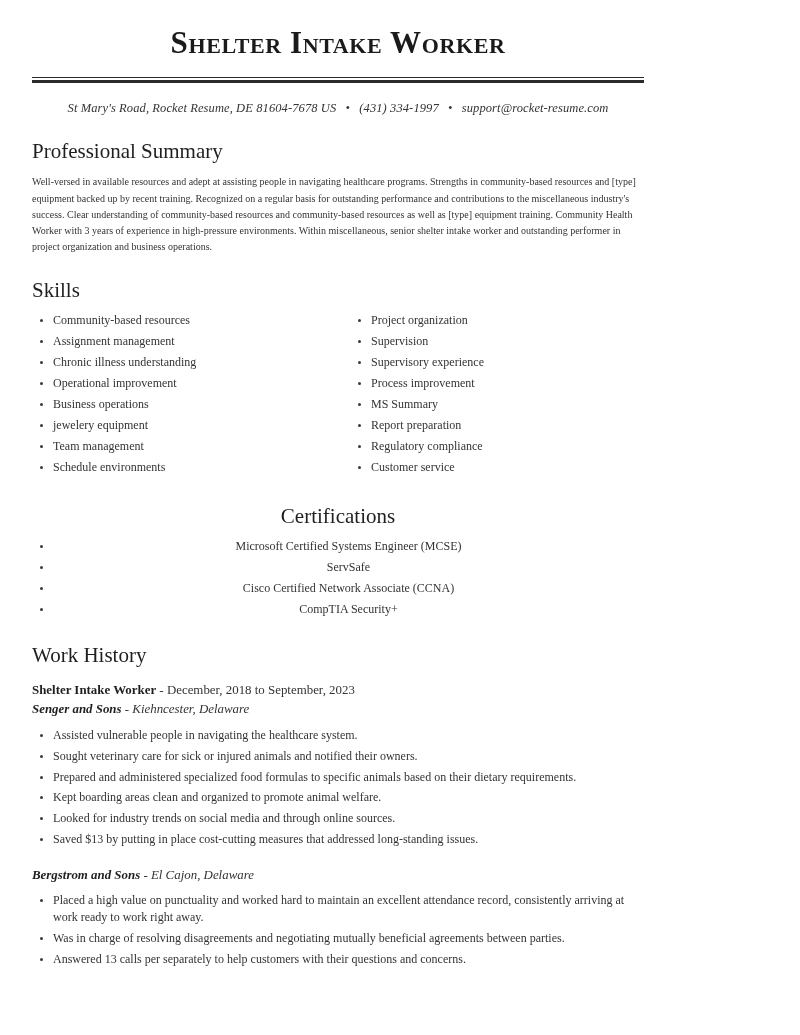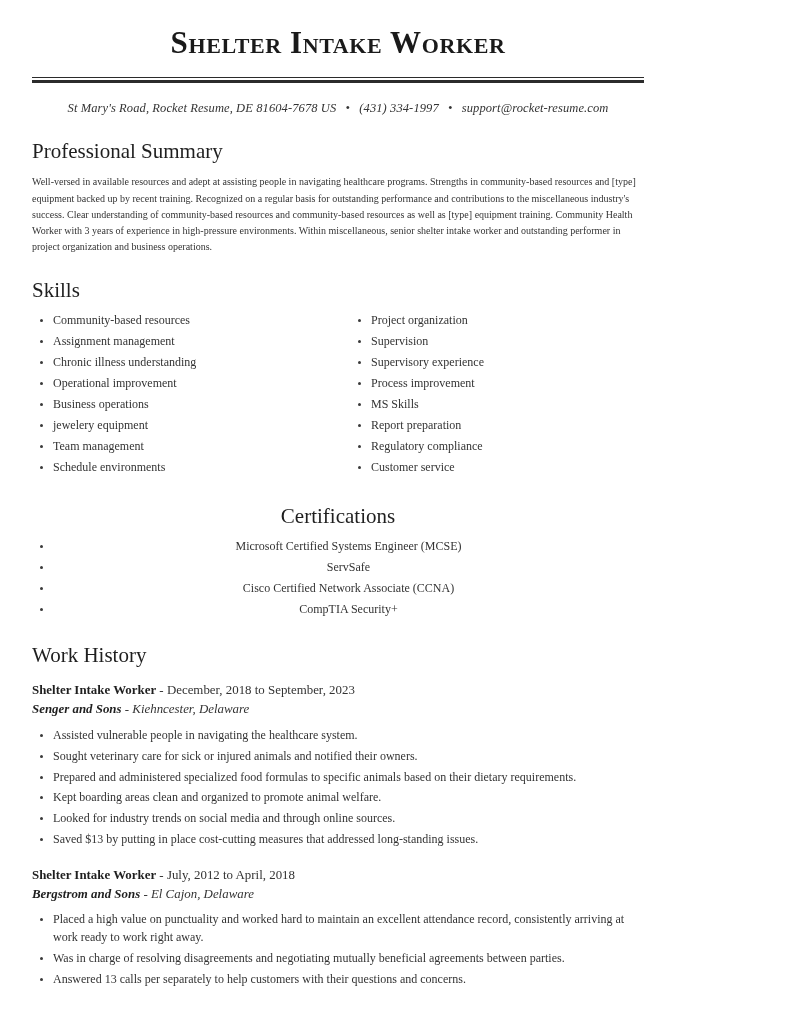--- a/index.html
+++ b/index.html
@@ -199,21 +199,21 @@
           <li>Team management</li>
           <li>Schedule environments</li>
         </ul>
       </div>
       <div class="skills-col right">
         <ul class="bullets">
           <li>Project organization</li>
           <li>Supervision</li>
           <li>Supervisory experience</li>
           <li>Process improvement</li>
-          <li>MS Skills</li>
+          <li>MS Summary</li>
           <li>Report preparation</li>
           <li>Regulatory compliance</li>
           <li>Customer service</li>
         </ul>
       </div>
     </div>
   </div>
 
   <div class="section" id="section-certifications">
     <h2 class="section-heading">Certifications</h2>
@@ -240,23 +240,20 @@
         <li>Sought veterinary care for sick or injured animals and notified their owners.</li>
         <li>Prepared and administered specialized food formulas to specific animals based on their dietary requirements.</li>
         <li>Kept boarding areas clean and organized to promote animal welfare.</li>
         <li>Looked for industry trends on social media and through online sources.</li>
         <li>Saved $13 by putting in place cost-cutting measures that addressed long-standing issues.</li>
       </ul>
     </div>
 
     <div class="job">
       <div class="job-line">
-        <span class="job-title">Shelter Intake Worker</span><span class="job-dates"> - </span><span class="job-dates">July, 2012 to April, 2018</span>
-      </div>
-      <div class="job-line">
         <span class="job-company">Bergstrom and Sons</span><span class="job-location"> - </span><span class="job-location">El Cajon, Delaware</span>
       </div>
       <ul class="bullets">
         <li>Placed a high value on punctuality and worked hard to maintain an excellent attendance record, consistently arriving at work ready to work right away.</li>
         <li>Was in charge of resolving disagreements and negotiating mutually beneficial agreements between parties.</li>
         <li>Answered 13 calls per separately to help customers with their questions and concerns.</li>
 
       </ul>
     </div>
 

